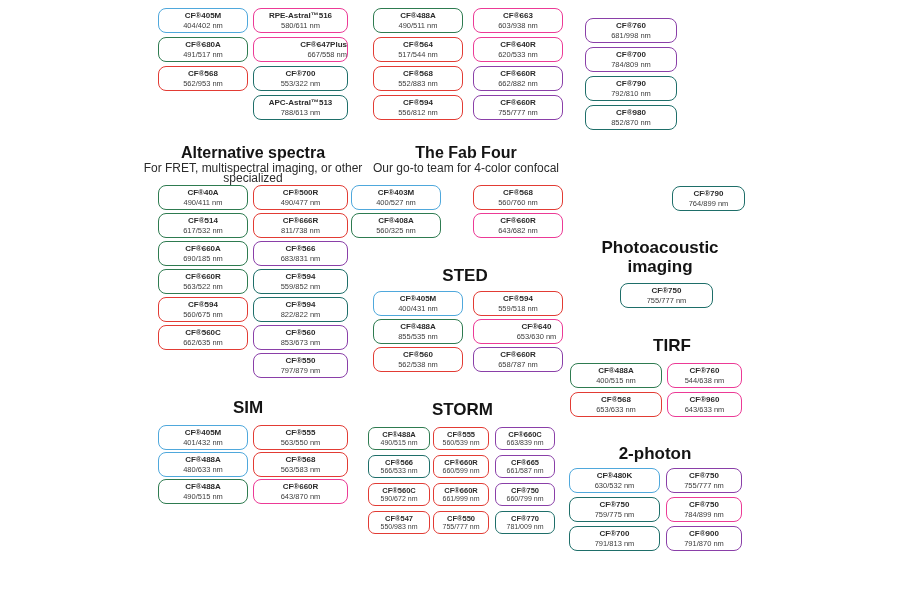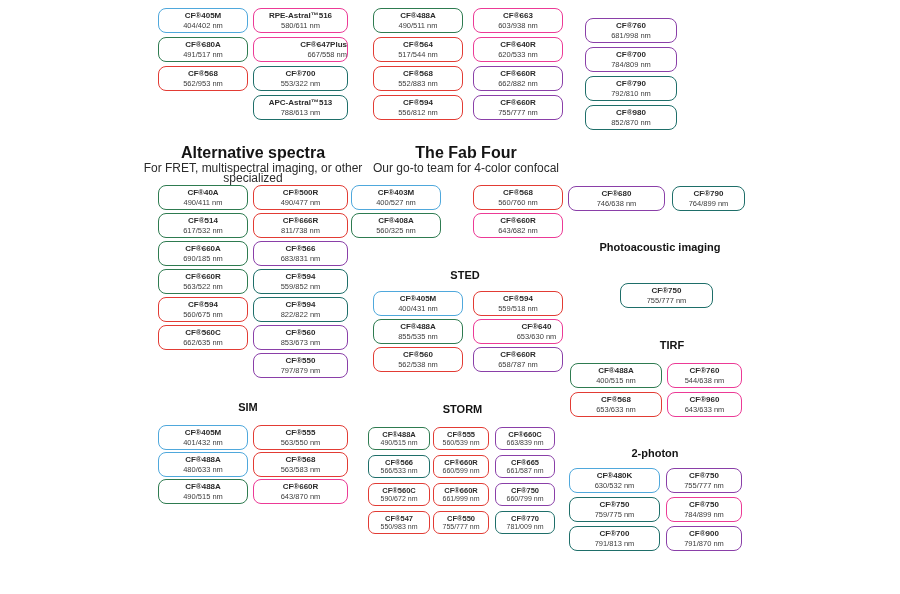--- a/index.html
+++ b/index.html
@@ -8,21 +8,21 @@
   .box{background:#fff;border:1.6px solid #999;border-radius:8px;height:25px;margin-bottom:4px;
        display:flex;flex-direction:column;align-items:center;justify-content:center;box-sizing:border-box;}
   .dye-name{font-weight:bold;font-size:8px;color:#2b2b2b;line-height:10px;white-space:nowrap;}
   .dye-value{font-size:7.5px;color:#3c3c3c;line-height:9px;white-space:nowrap;}
   .pitch28 .box{margin-bottom:3px;}
   .pitch27 .box{margin-bottom:2px;}
   .small .box{height:23px;margin-bottom:5px;border-radius:7px;}
   .small .dye-name{font-size:7.5px;line-height:9px;}
   .small .dye-value{font-size:7px;line-height:8px;}
   .section-title{position:absolute;font-weight:bold;color:#141414;text-align:center;font-size:16px;line-height:19px;}
-  .section-title.mid{font-size:11px;}
+  .section-title.mid{font-size:17px;}
   .section-sub{position:absolute;font-size:12px;color:#2b2b2b;text-align:center;line-height:10px;}
 </style>
 </head>
 <body>
 
 <div id="canvas">
 
   <div class="col" style="left:158px;top:8px;width:90px;">
       <div class="box" style="border-color: rgb(79, 168, 220);">
         <div class="dye-name">CF®405M</div>
@@ -215,26 +215,20 @@
       <div class="box" style="border-color: rgb(236, 58, 150); padding-left: 37px;">
         <div class="dye-name">CF®640</div>
         <div class="dye-value">653/630 nm</div>
       </div>
       <div class="box" style="border-color: rgb(138, 63, 168);">
         <div class="dye-name">CF®660R</div>
         <div class="dye-value">658/787 nm</div>
       </div>
     </div>
 
-  <div class="col" style="left:568px;top:186px;width:97px;">
-      <div class="box" style="border-color: rgb(138, 63, 168);">
-        <div class="dye-name">CF®680</div>
-        <div class="dye-value">746/638 nm</div>
-      </div>
-    </div>
   <div class="col" style="left:672px;top:186px;width:73px;">
       <div class="box" style="border-color: rgb(30, 110, 105);">
         <div class="dye-name">CF®790</div>
         <div class="dye-value">764/899 nm</div>
       </div>
     </div>
 
   <div class="section-title mid" style="left:590px;top:238px;width:140px;">Photoacoustic imaging</div>
   <div class="col" style="left:620px;top:283px;width:93px;">
       <div class="box" style="border-color: rgb(30, 110, 105);">

